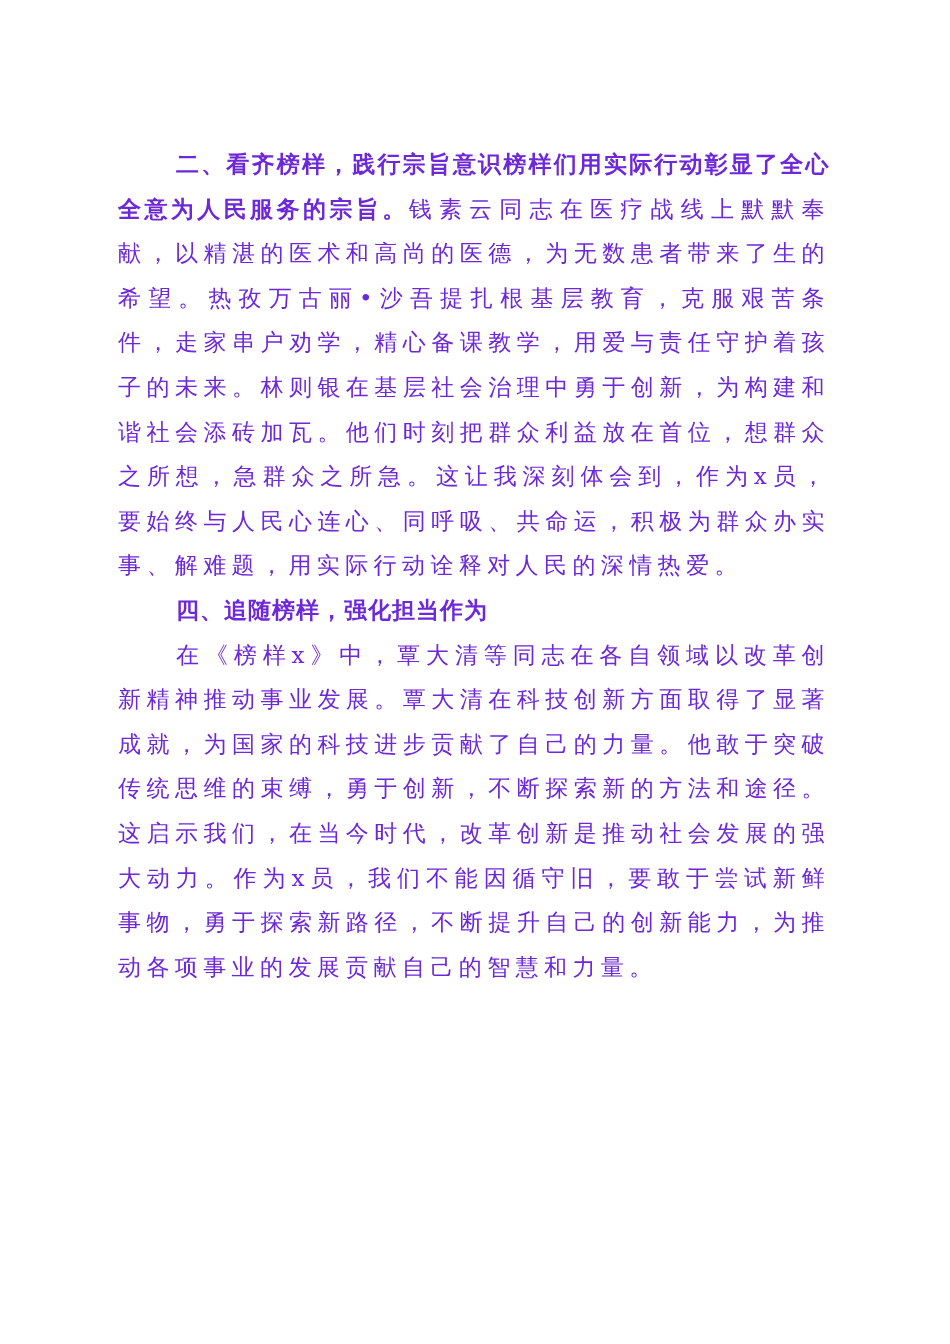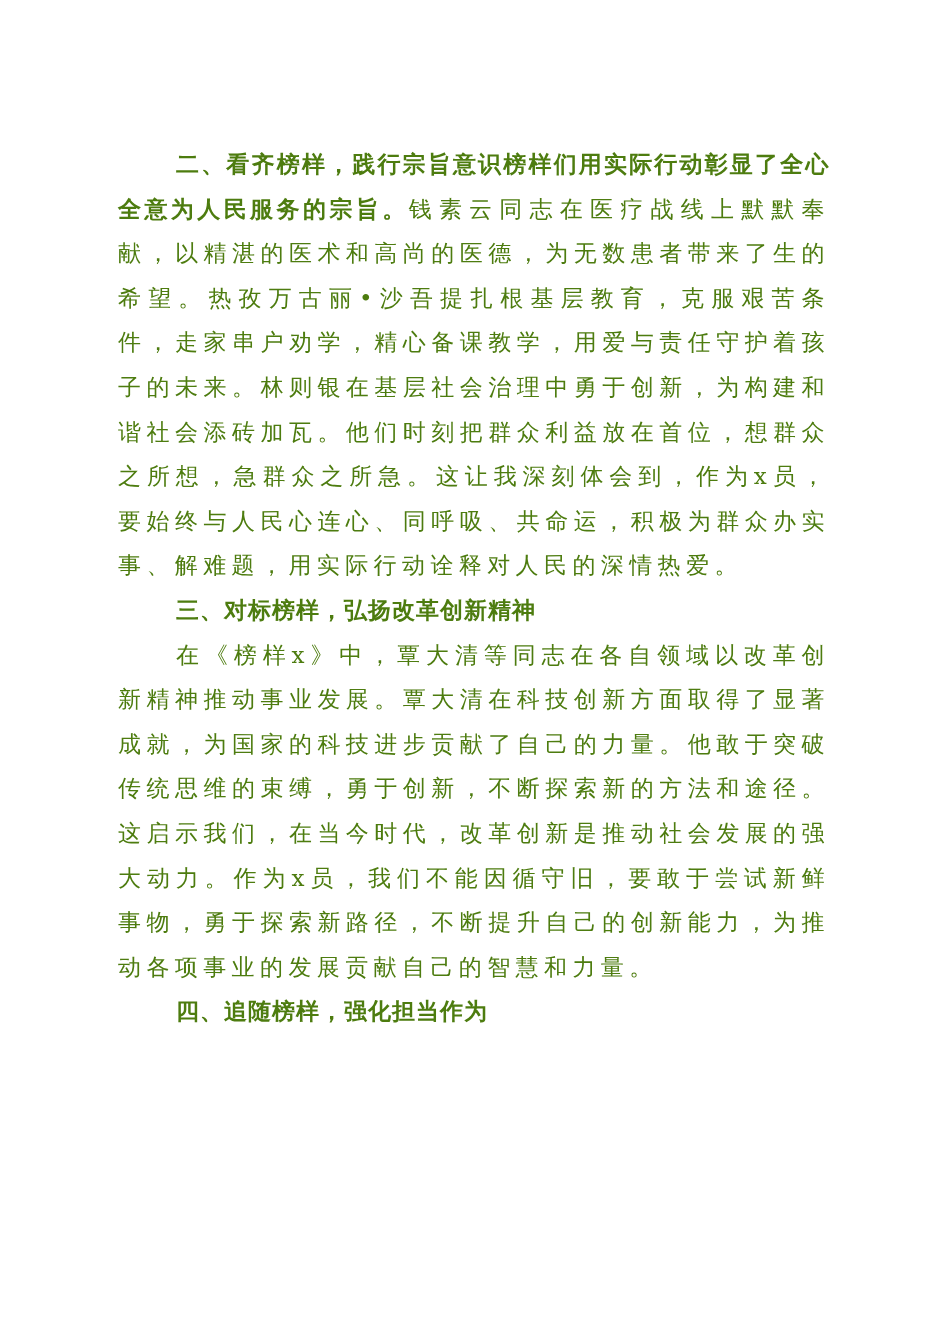--- a/index.html
+++ b/index.html
@@ -1,37 +1,36 @@
 <!DOCTYPE html>
 <html><head>
 <meta charset="utf-8">
 <style>
   html, body { margin: 0; padding: 0; background: #ffffff; }
   body { width: 950px; height: 1344px; position: relative; overflow: hidden; }
   .page {
     position: absolute; left: 118px; top: 142px; width: 712px;
     font-family: "DejaVu Serif", "Liberation Serif", serif;
-    font-size: 23px; color: #4d7c0f;
+    font-size: 23px; color: #6d28d9;
   }
   .para {
     margin: 0; line-height: 44.6px; text-align: justify;
     letter-spacing: 5.4px; text-indent: 58px;
   }
   .heading {
     font-family: "DejaVu Sans", "Liberation Sans", sans-serif;
     font-weight: bold; letter-spacing: 1px;
   }
   .bold-lead {
     font-family: "DejaVu Sans", "Liberation Sans", sans-serif;
     font-weight: bold; letter-spacing: 1.6px;
   }
 </style>
 </head>
 <body>
 
 <div class="page">
   <p class="para"><span class="bold-lead">二、看齐榜样，践行宗旨意识榜样们用实际行动彰显了全心全意为人民服务的宗旨。</span><span>钱素云同志在医疗战线上默默奉献，以精湛的医术和高尚的医德，为无数患者带来了生的希望。热孜万古丽•沙吾提扎根基层教育，克服艰苦条件，走家串户劝学，精心备课教学，用爱与责任守护着孩子的未来。林则银在基层社会治理中勇于创新，为构建和谐社会添砖加瓦。他们时刻把群众利益放在首位，想群众之所想，急群众之所急。这让我深刻体会到，作为x员，要始终与人民心连心、同呼吸、共命运，积极为群众办实事、解难题，用实际行动诠释对人民的深情热爱。</span></p>
 
-  <p class="para heading">三、对标榜样，弘扬改革创新精神</p>
+  <p class="para heading">四、追随榜样，强化担当作为</p>
+
   <p class="para">在《榜样x》中，覃大清等同志在各自领域以改革创新精神推动事业发展。覃大清在科技创新方面取得了显著成就，为国家的科技进步贡献了自己的力量。他敢于突破传统思维的束缚，勇于创新，不断探索新的方法和途径。这启示我们，在当今时代，改革创新是推动社会发展的强大动力。作为x员，我们不能因循守旧，要敢于尝试新鲜事物，勇于探索新路径，不断提升自己的创新能力，为推动各项事业的发展贡献自己的智慧和力量。</p>
-
-  <p class="para heading">四、追随榜样，强化担当作为</p>
 </div>
 
 </body></html>

